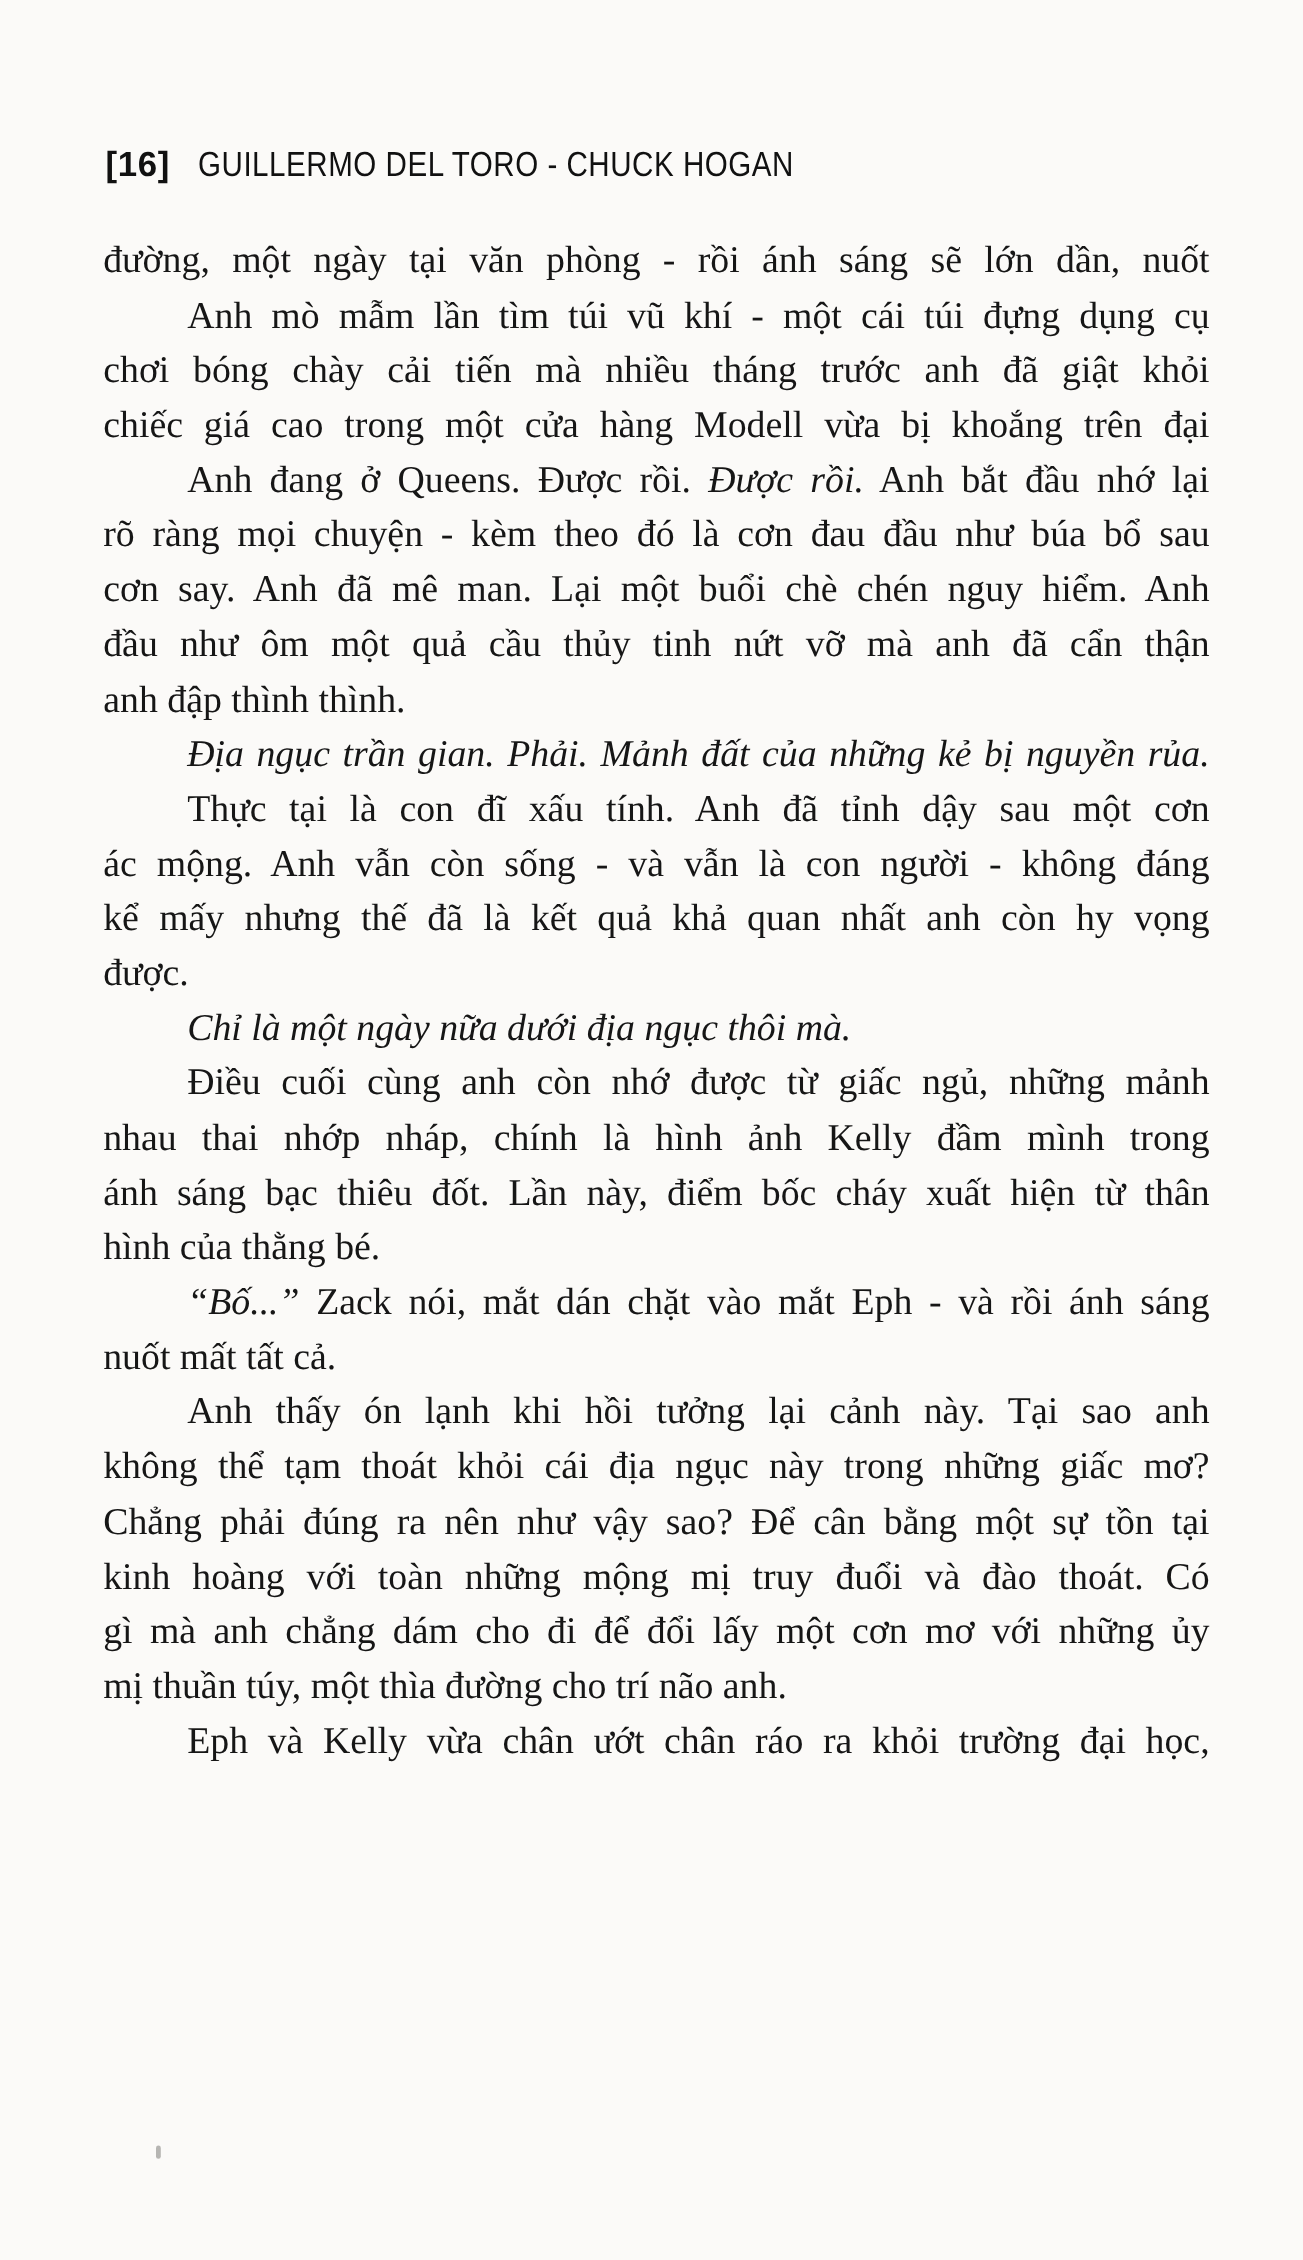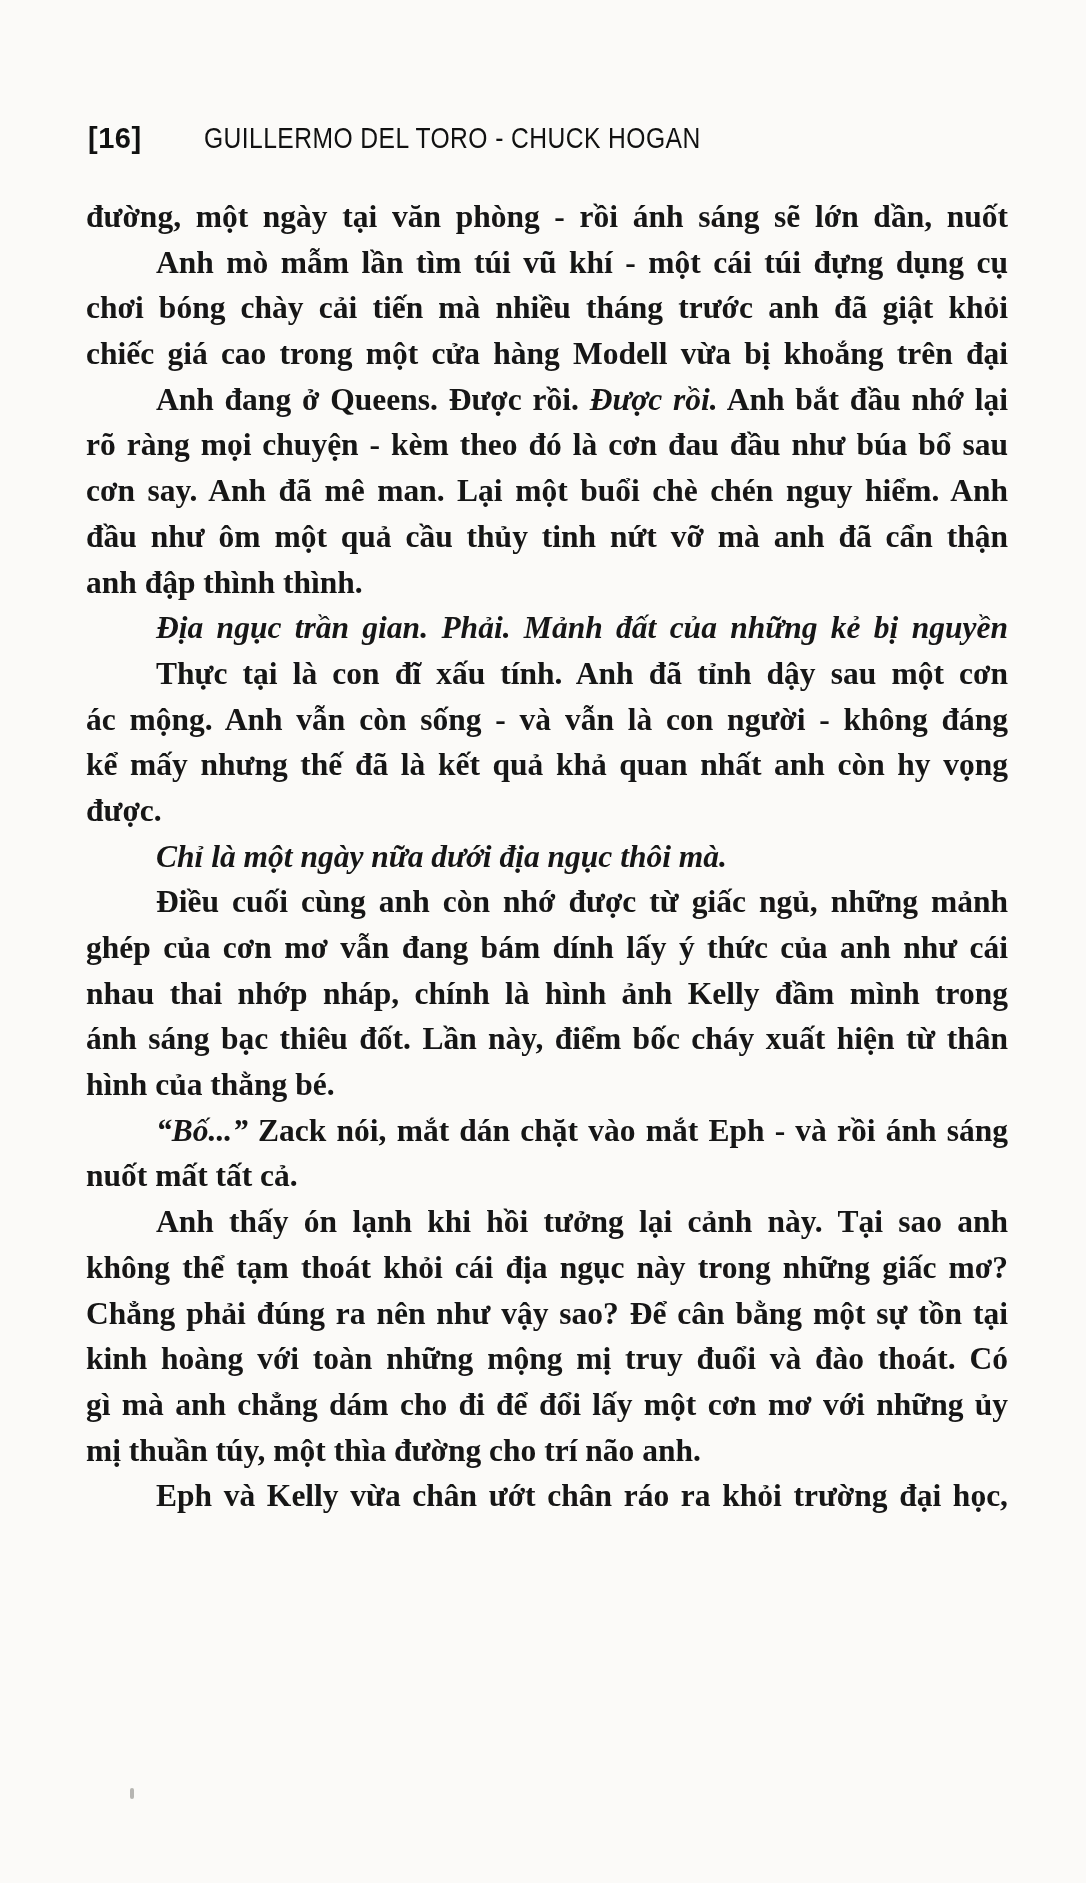--- a/index.html
+++ b/index.html
@@ -19,21 +19,20 @@
   .hdr {
     position: absolute;
     left: 88px;
     top: 122px;
     display: flex;
     align-items: baseline;
     font-family: "Liberation Sans", "DejaVu Sans", sans-serif;
     font-size: 29px;
     color: #111;
     white-space: nowrap;
-    gap: 39px;
   }
   .hdr .num {
     font-weight: 700;
     letter-spacing: 0.5px;
   }
   .hdr .auth {
     margin-left: 23px;
     font-weight: 400;
     letter-spacing: 0.5px;
     transform: scaleX(0.85);
@@ -44,21 +43,20 @@
     left: 86px;
     top: 194px;
     width: 922px;
   }
   .line {
     height: 45.7px;
     line-height: 45.7px;
     font-size: 31.5px;
     overflow: hidden;
     text-align: left;
-    font-weight: bold;
   }
   .line.just {
     text-align: justify;
     text-align-last: justify;
   }
   .line.ind {
     text-indent: 70px;
   }
   .it {
     font-style: italic;
@@ -92,21 +90,20 @@
       <div class="line just"><span>cơn say. Anh đã mê man. Lại một buổi chè chén nguy hiểm. Anh</span></div>
       <div class="line just"><span>đầu như ôm một quả cầu thủy tinh nứt vỡ mà anh đã cẩn thận</span></div>
       <div class="line"><span>anh đập thình thình.</span></div>
       <div class="line just ind"><span class="it">Địa ngục trần gian. Phải. Mảnh đất của những kẻ bị nguyền rủa.</span></div>
       <div class="line just ind"><span>Thực tại là con đĩ xấu tính. Anh đã tỉnh dậy sau một cơn</span></div>
       <div class="line just"><span>ác mộng. Anh vẫn còn sống - và vẫn là con người - không đáng</span></div>
       <div class="line just"><span>kể mấy nhưng thế đã là kết quả khả quan nhất anh còn hy vọng</span></div>
       <div class="line"><span>được.</span></div>
       <div class="line ind"><span class="it">Chỉ là một ngày nữa dưới địa ngục thôi mà.</span></div>
       <div class="line just ind"><span>Điều cuối cùng anh còn nhớ được từ giấc ngủ, những mảnh</span></div>
-      <div class="line just"><span>ghép của cơn mơ vẫn đang bám dính lấy ý thức của anh như cái</span></div>
       <div class="line just"><span>nhau thai nhớp nháp, chính là hình ảnh Kelly đầm mình trong</span></div>
       <div class="line just"><span>ánh sáng bạc thiêu đốt. Lần này, điểm bốc cháy xuất hiện từ thân</span></div>
       <div class="line"><span>hình của thằng bé.</span></div>
       <div class="line just ind"><span class="it">“Bố...”</span><span> Zack nói, mắt dán chặt vào mắt Eph - và rồi ánh sáng</span></div>
       <div class="line"><span>nuốt mất tất cả.</span></div>
       <div class="line just ind"><span>Anh thấy ón lạnh khi hồi tưởng lại cảnh này. Tại sao anh</span></div>
       <div class="line just"><span>không thể tạm thoát khỏi cái địa ngục này trong những giấc mơ?</span></div>
       <div class="line just"><span>Chẳng phải đúng ra nên như vậy sao? Để cân bằng một sự tồn tại</span></div>
       <div class="line just"><span>kinh hoàng với toàn những mộng mị truy đuổi và đào thoát. Có</span></div>
       <div class="line just"><span>gì mà anh chẳng dám cho đi để đổi lấy một cơn mơ với những ủy</span></div>

